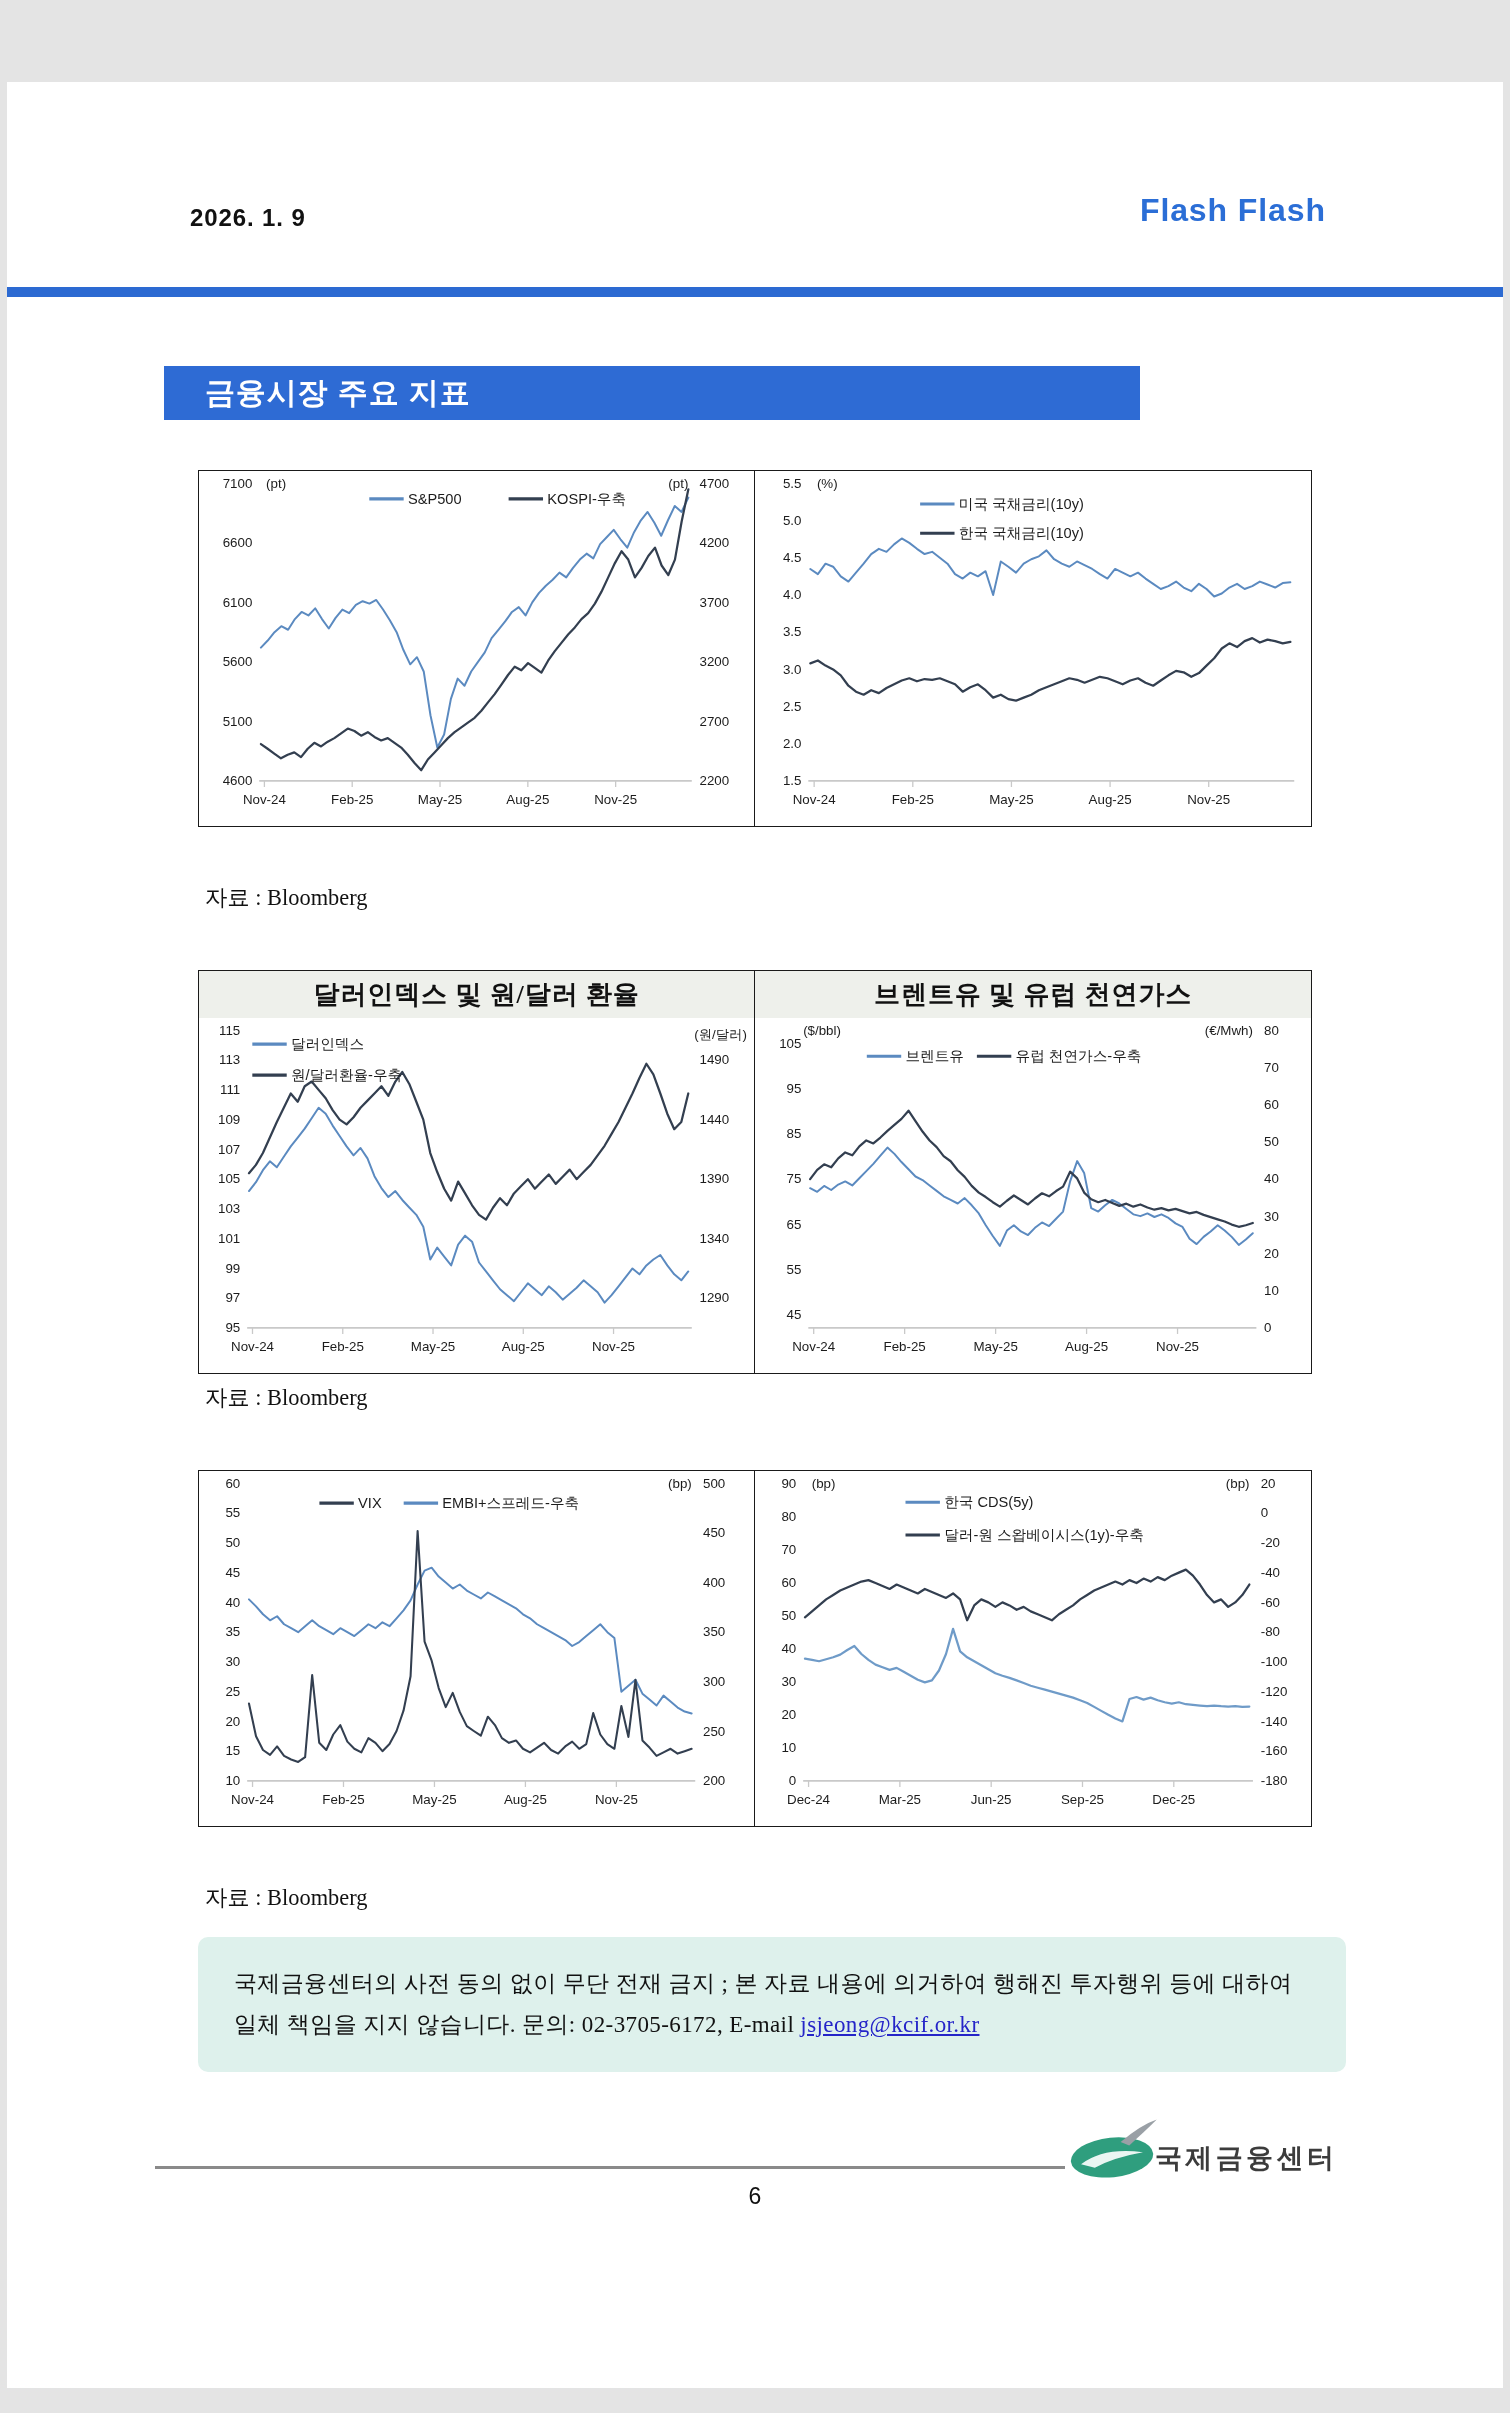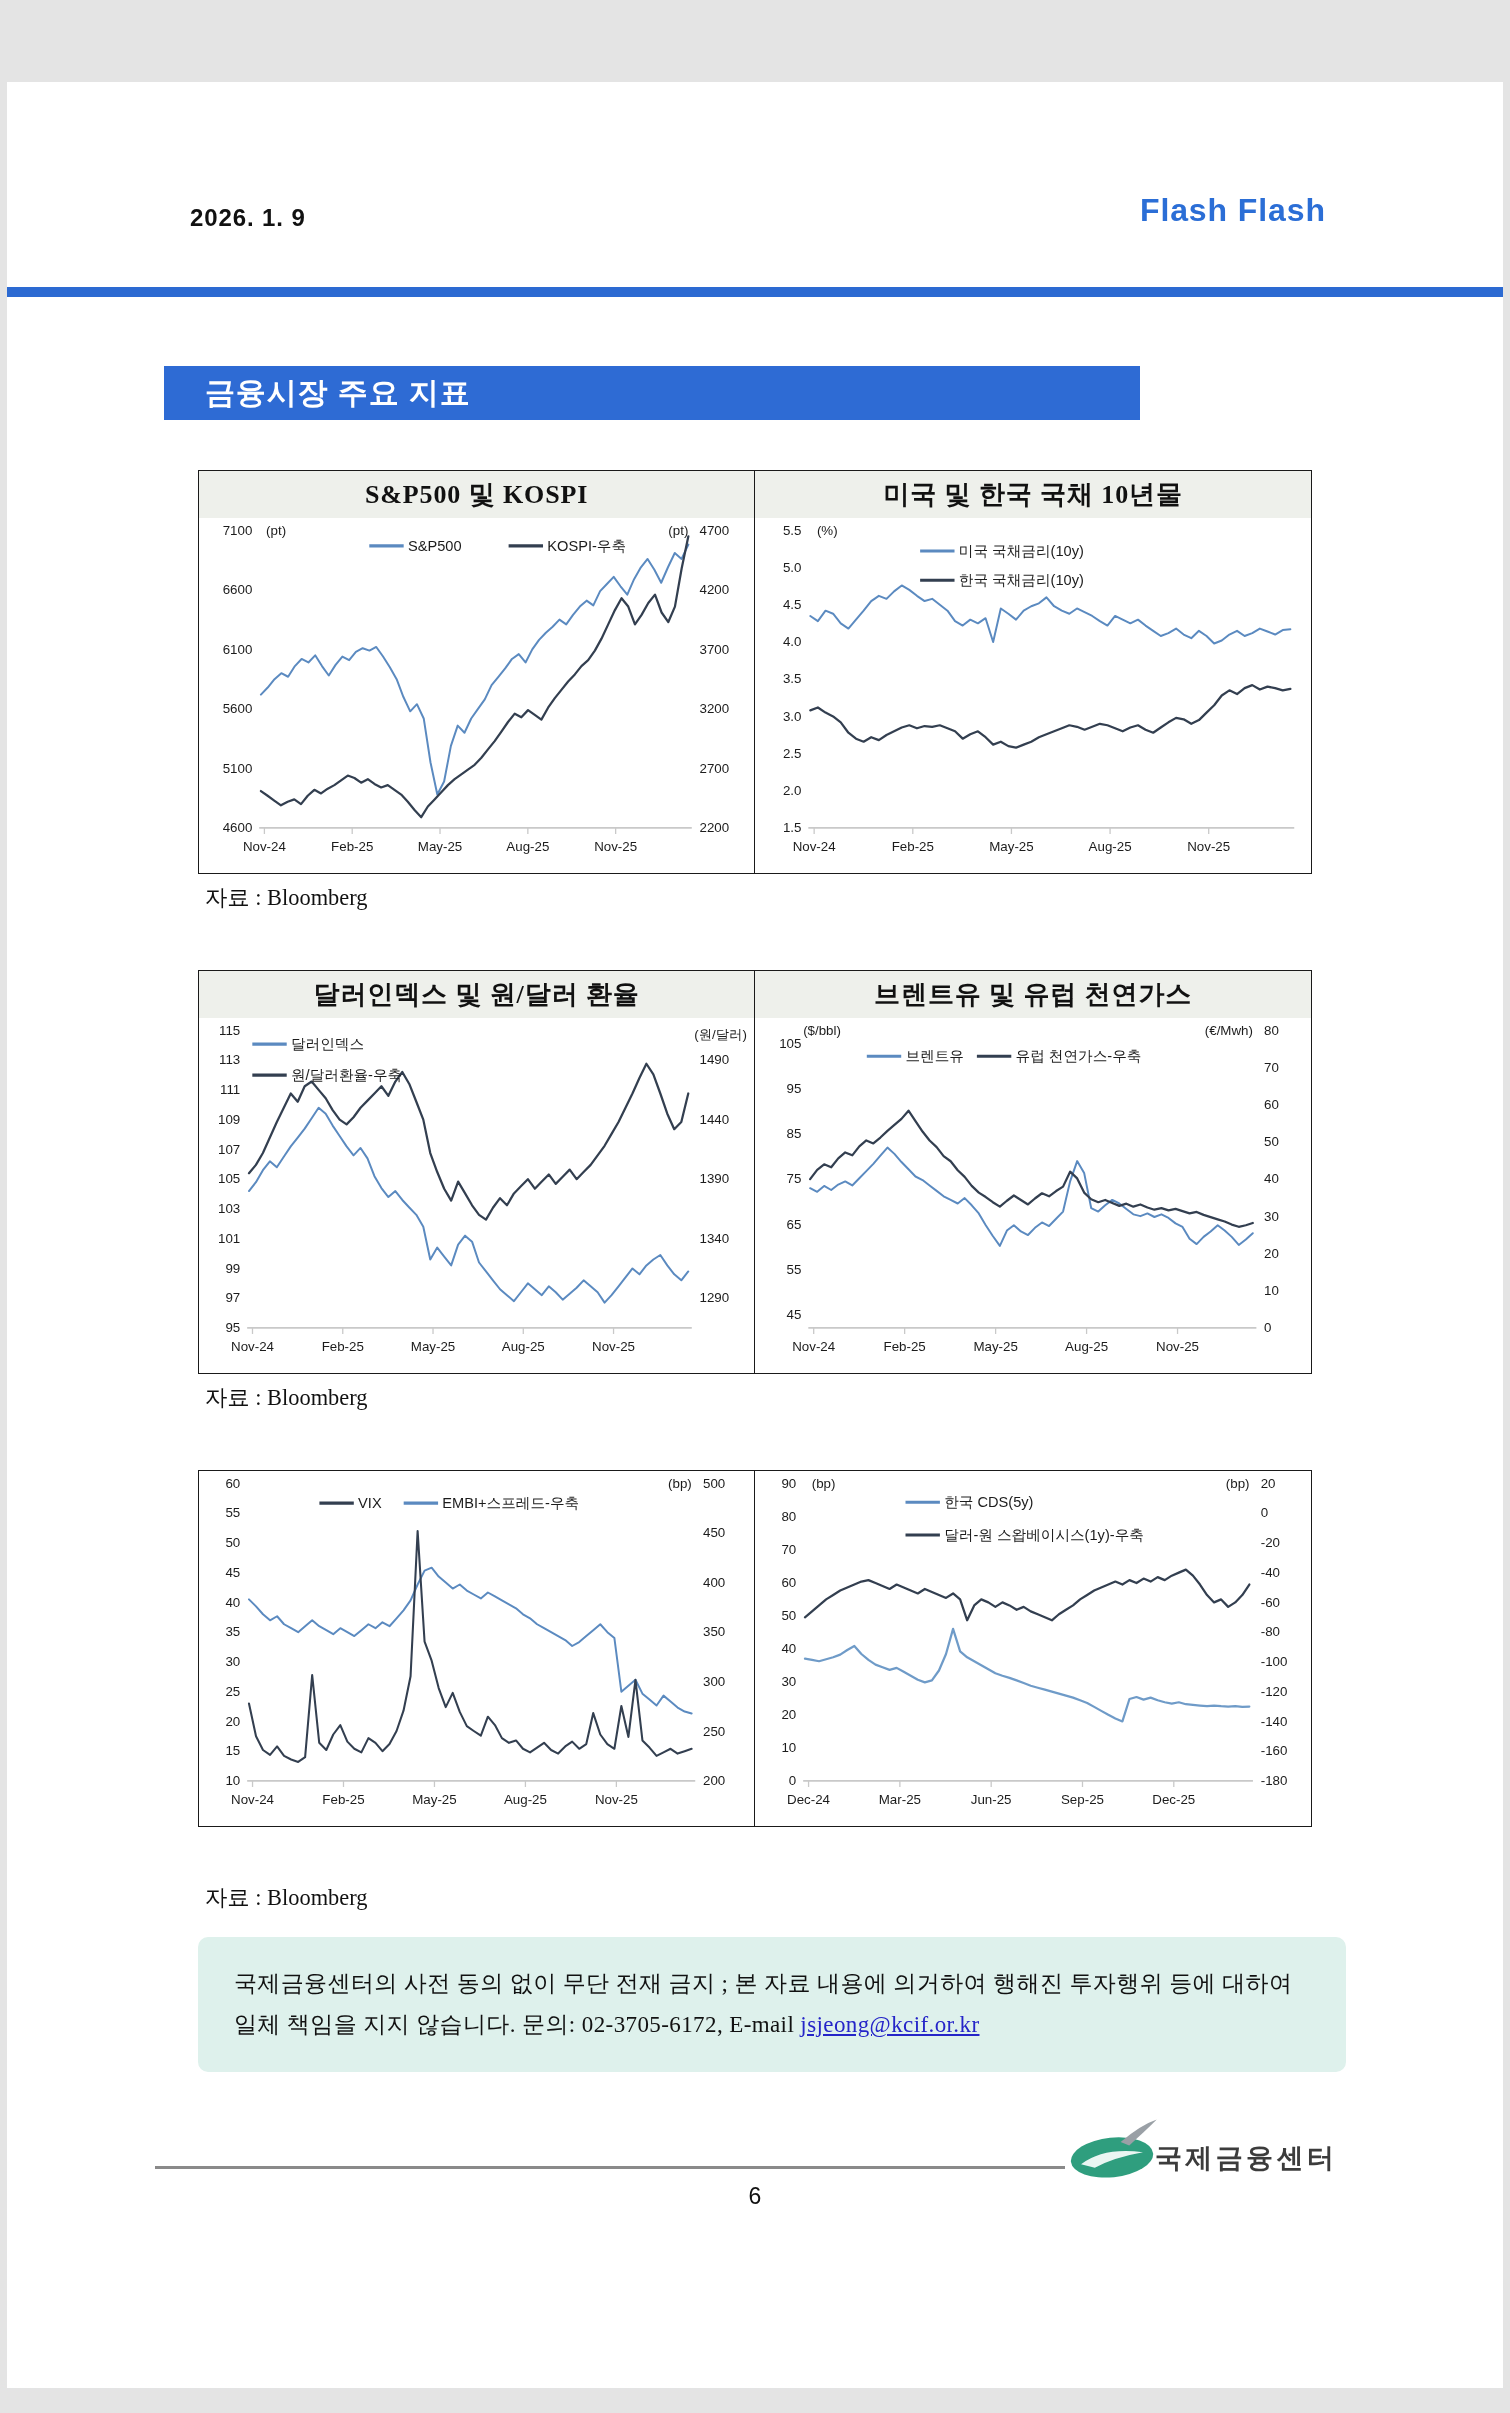--- a/index.html
+++ b/index.html
@@ -36,21 +36,20 @@
   <div class="date">2026. 1. 9</div>
   <div class="flashnews">Flash Flash</div>
   <div class="bluerule"></div>
 
   <div class="section-bar">
     <span class="t">금융시장 주요 지표</span>
   </div>
 
   <div class="chart-row" style="top:388px">
     <div class="chart-cell">
-      <div class="chart-title">S&amp;P500 및 KOSPI</div>
       <div class="chart-body"><svg width="553" height="355" viewBox="0 0 643 412">
             <line x1="70" y1="360" x2="573" y2="360" stroke="#c9c9c9" stroke-width="2"></line>
             <line x1="76.036" y1="360" x2="76.036" y2="367" stroke="#c9c9c9" stroke-width="1.5"></line>
             <text x="76.036" y="387" text-anchor="middle" class="axlbl">Nov-24</text>
             <line x1="178.14499999999998" y1="360" x2="178.14499999999998" y2="367" stroke="#c9c9c9" stroke-width="1.5"></line>
             <text x="178.14499999999998" y="387" text-anchor="middle" class="axlbl">Feb-25</text>
             <line x1="280.254" y1="360" x2="280.254" y2="367" stroke="#c9c9c9" stroke-width="1.5"></line>
             <text x="280.254" y="387" text-anchor="middle" class="axlbl">May-25</text>
             <line x1="382.363" y1="360" x2="382.363" y2="367" stroke="#c9c9c9" stroke-width="1.5"></line>
             <text x="382.363" y="387" text-anchor="middle" class="axlbl">Aug-25</text>
@@ -72,21 +71,20 @@
             <text x="569" y="19" text-anchor="end" class="axlbl">(pt)</text>
             <path d="M72.0 205.0L79.9 196.7L87.8 187.0L95.7 180.1L103.6 184.2L111.5 171.8L119.3 163.5L127.2 167.6L135.1 159.3L143.0 171.8L150.9 182.8L158.8 170.4L166.7 160.7L174.6 164.9L182.4 155.2L190.3 151.0L198.2 153.8L206.1 149.6L214.0 160.7L221.9 173.2L229.8 187.0L237.7 207.8L245.6 224.4L253.4 216.1L261.3 232.7L269.2 283.9L277.1 321.2L285.0 306.0L292.9 264.5L300.8 241.0L308.7 249.3L316.5 232.7L324.4 221.6L332.3 210.5L340.2 193.9L348.1 184.2L356.0 174.5L363.9 163.5L371.8 157.9L379.7 167.6L387.5 152.4L395.4 141.3L403.3 133.0L411.2 126.1L419.1 117.8L427.0 123.3L434.9 112.3L442.8 102.6L450.7 95.7L458.5 101.2L466.4 84.6L474.3 76.3L482.2 68.0L490.1 79.0L498.0 88.7L505.9 70.7L513.8 56.9L521.6 47.2L529.5 59.7L537.4 74.9L545.3 56.9L553.2 40.3L561.1 47.2L569.0 30.6" fill="none" stroke="#5b8ac0" stroke-width="2.3" stroke-linejoin="round" stroke-linecap="round"></path>
             <path d="M72.0 317.1L79.8 322.6L87.5 328.2L95.3 333.7L103.1 329.6L110.8 326.8L118.6 332.3L126.4 322.6L134.1 315.7L141.9 319.9L149.7 314.3L157.4 310.2L165.2 304.6L173.0 299.1L180.7 301.9L188.5 307.4L196.3 303.3L204.0 308.8L211.8 312.9L219.5 310.2L227.3 315.7L235.1 321.2L242.8 329.6L250.6 339.2L258.4 347.5L266.1 335.1L273.9 326.8L281.7 318.5L289.4 310.2L297.2 303.3L305.0 297.7L312.7 292.2L320.5 286.6L328.3 278.3L336.0 268.7L343.8 259.0L351.6 247.9L359.3 236.8L367.1 227.1L374.8 231.3L382.6 223.0L390.4 228.5L398.1 234.1L405.9 220.2L413.7 209.1L421.4 199.5L429.2 189.8L437.0 181.5L444.7 171.8L452.5 164.9L460.3 153.8L468.0 139.9L475.8 123.3L483.6 106.7L491.3 92.9L499.1 102.6L506.9 123.3L514.6 112.3L522.4 98.4L530.2 88.7L537.9 109.5L545.7 120.6L553.4 102.6L561.2 58.3L569.0 20.9" fill="none" stroke="#333f50" stroke-width="2.6" stroke-linejoin="round" stroke-linecap="round"></path>
             <line x1="198" y1="32" x2="238" y2="32" stroke="#5b8ac0" stroke-width="3.6"></line>
             <text x="243" y="38" class="leglbl">S&amp;P500</text>
             <line x1="360" y1="32" x2="400" y2="32" stroke="#333f50" stroke-width="3.6"></line>
             <text x="405" y="38" class="leglbl">KOSPI-우축</text>
           </svg></div>
     </div>
     <div class="chart-cell">
-      <div class="chart-title">미국 및 한국 국채 10년물</div>
       <div class="chart-body"><svg width="553" height="355" viewBox="0 0 643 412">
             <line x1="62" y1="360" x2="627" y2="360" stroke="#c9c9c9" stroke-width="2"></line>
             <line x1="68.78" y1="360" x2="68.78" y2="367" stroke="#c9c9c9" stroke-width="1.5"></line>
             <text x="68.78" y="387" text-anchor="middle" class="axlbl">Nov-24</text>
             <line x1="183.475" y1="360" x2="183.475" y2="367" stroke="#c9c9c9" stroke-width="1.5"></line>
             <text x="183.475" y="387" text-anchor="middle" class="axlbl">Feb-25</text>
             <line x1="298.16999999999996" y1="360" x2="298.16999999999996" y2="367" stroke="#c9c9c9" stroke-width="1.5"></line>
             <text x="298.16999999999996" y="387" text-anchor="middle" class="axlbl">May-25</text>
             <line x1="412.865" y1="360" x2="412.865" y2="367" stroke="#c9c9c9" stroke-width="1.5"></line>
             <text x="412.865" y="387" text-anchor="middle" class="axlbl">Aug-25</text>

